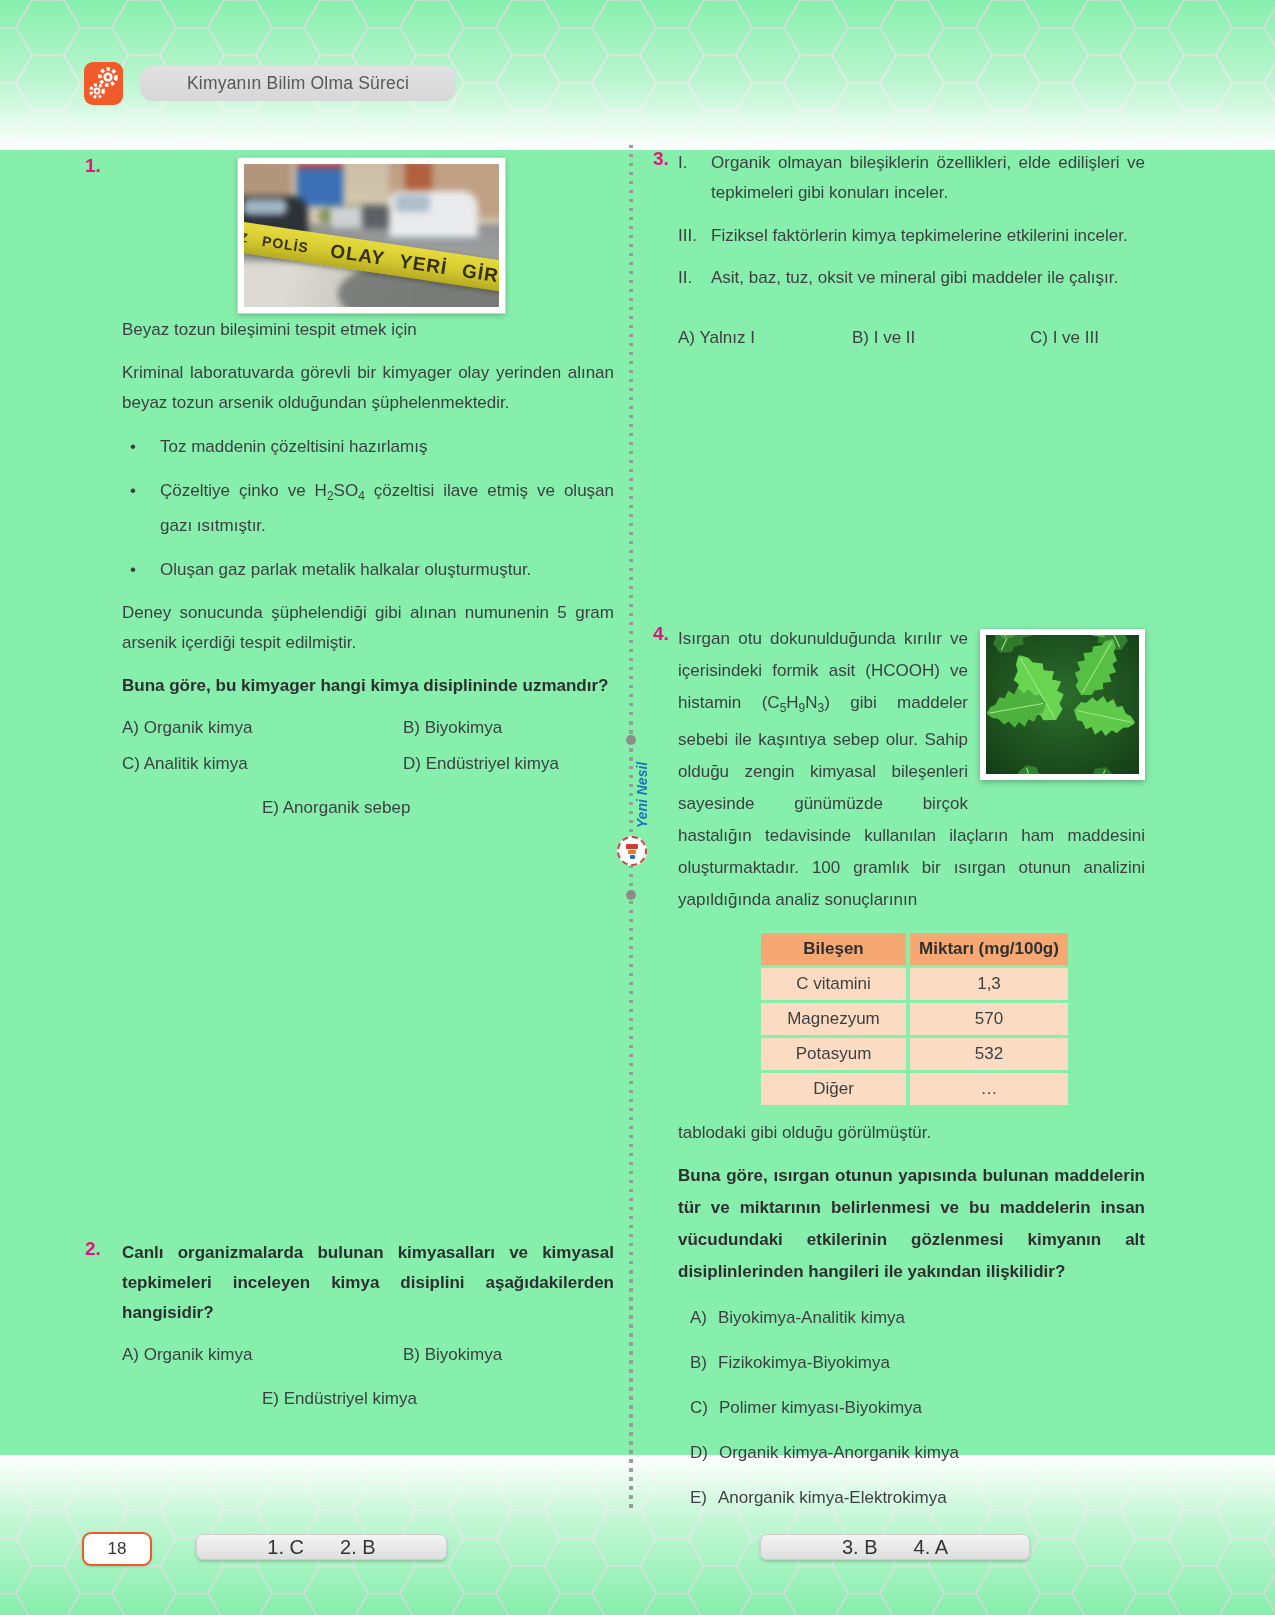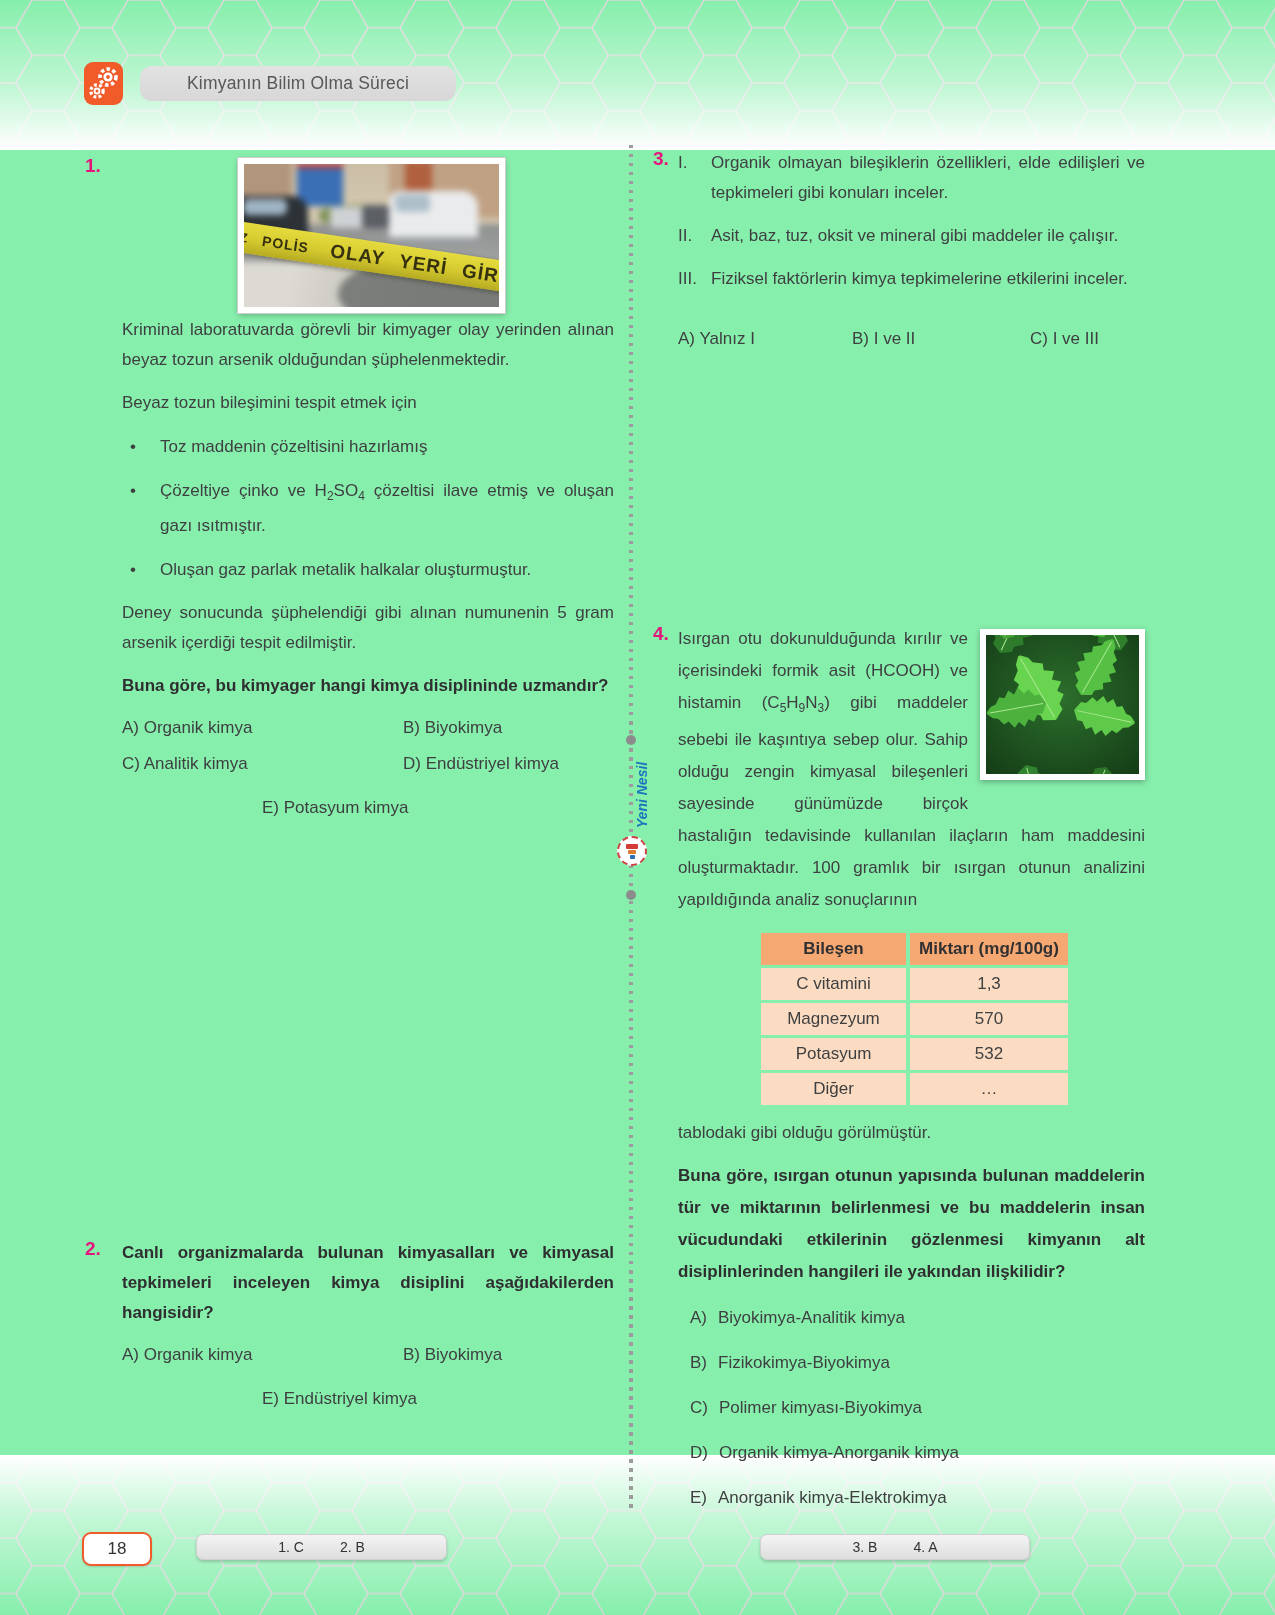--- a/index.html
+++ b/index.html
@@ -83,21 +83,21 @@
   .tbl{border-collapse:separate;border-spacing:4px 3px;margin:14px 0 10px 79px;}
   .tbl th{background:#f5a872;font-weight:bold;color:#303032;font-size:17px;height:29px;text-align:center;}
   .tbl td{background:#fbdcc2;color:#3e3f41;font-size:17px;height:29px;text-align:center;}
   .tbl .c1{width:143px;}
   .tbl .c2{width:156px;}
   
   .pagebox{position:absolute;left:82px;top:1532px;width:66px;height:30px;border:2px solid #f15a29;border-radius:9px;
            background:#fff;display:flex;align-items:center;justify-content:center;font-size:17px;color:#333;box-shadow:0 1px 2px rgba(0,0,0,.15);}
   .ansbar{position:absolute;top:1534px;height:24px;border-radius:7px;border:1px solid #cicfcf;
           border:1px solid #cfcfcf;background:linear-gradient(#f4f4f4,#dedede);box-shadow:0 2px 3px rgba(0,0,0,.18);
-          display:flex;align-items:center;justify-content:center;gap:36px;font-size:14px;color:#333;}
+          display:flex;align-items:center;justify-content:center;gap:36px;font-size:20px;color:#333;}
   .ansbar.left{left:196px;width:249px;}
   .ansbar.right{left:760px;width:268px;}
 </style>
 </head>
 <body>
 
 <div class="page">
 
   <svg class="hexband top" width="1275" height="150">
     <defs>
@@ -173,22 +173,22 @@
             <div class="van"></div>
             <div class="vanw"></div>
         </div>
         <div class="tape">
           <span class="t-tail">EZ</span>
           <span class="t-pol">POLİS</span>
           <span class="t-main">OLAY YERİ GİRİLMEZ</span>
         </div>
       </div>
       <div style="height:160px;"></div>
+      <p class="para">Beyaz tozun bileşimini tespit etmek için</p>
       <p class="para">Kriminal laboratuvarda görevli bir kimyager olay yerinden alınan beyaz tozun arsenik olduğundan şüphelenmektedir.</p>
-      <p class="para">Beyaz tozun bileşimini tespit etmek için</p>
       <div class="bullet-row">
         <span class="bullet-glyph">•</span>
         <span class="bullet-text">Toz maddenin çözeltisini hazırlamış</span>
       </div>
       <div class="bullet-row">
         <span class="bullet-glyph">•</span>
         <span class="bullet-text"><span>Çözeltiye çinko ve H</span><sub>2</sub><span>SO</span><sub>4</sub><span> çözeltisi ilave etmiş ve oluşan gazı ısıtmıştır.</span></span>
       </div>
       <div class="bullet-row" style="margin-bottom:13px;">
         <span class="bullet-glyph">•</span>
@@ -197,21 +197,21 @@
       <p class="para">Deney sonucunda şüphelendiği gibi alınan numunenin 5 gram arsenik içerdiği tespit edilmiştir.</p>
       <p class="stem">Buna göre, bu kimyager hangi kimya disiplininde uzmandır?</p>
       <div class="opt2">
         <span>A) Organik kimya</span>
         <span>B) Biyokimya</span>
       </div>
       <div class="opt2">
         <span>C) Analitik kimya</span>
         <span>D) Endüstriyel kimya</span>
       </div>
-      <div class="optE">E) Potasyum kimya</div>
+      <div class="optE">E) Anorganik sebep</div>
     </div>
   </div>
 
   <div id="q2" class="q" style="left:85px;top:1238px;width:529px;">
     <div class="qnum">2.</div>
     <div class="qbody">
       <p class="stem">Canlı organizmalarda bulunan kimyasalları ve kimyasal tepkimeleri inceleyen kimya disiplini aşağıdakilerden hangisidir?</p>
       <div class="opt2">
         <span>A) Organik kimya</span>
         <span>B) Biyokimya</span>
@@ -220,27 +220,27 @@
     </div>
   </div>
 
   <div id="q3" class="q" style="left:653px;top:148px;width:492px;">
     <div class="qnum">3.</div>
     <div class="qbody">
       <div class="bullet-row" style="margin:0 0 13px 0;">
         <span class="bullet-glyph" style="width:33px;">I.</span>
         <span class="bullet-text">Organik olmayan bileşiklerin özellikleri, elde edilişleri ve tepkimeleri gibi konuları inceler.</span>
       </div>
+      <div class="bullet-row" style="margin:0 0 12px 0;">
+        <span class="bullet-glyph" style="width:33px;">III.</span>
+        <span class="bullet-text">Fiziksel faktörlerin kimya tepkimelerine etkilerini inceler.</span>
+      </div>
       <div class="bullet-row" style="margin:0 0 13px 0;">
         <span class="bullet-glyph" style="width:33px;">II.</span>
         <span class="bullet-text">Asit, baz, tuz, oksit ve mineral gibi maddeler ile çalışır.</span>
-      </div>
-      <div class="bullet-row" style="margin:0 0 12px 0;">
-        <span class="bullet-glyph" style="width:33px;">III.</span>
-        <span class="bullet-text">Fiziksel faktörlerin kimya tepkimelerine etkilerini inceler.</span>
       </div>
       <div class="opt3a">
         <span>A) Yalnız I</span>
         <span>B) I ve II</span>
         <span>C) I ve III</span>
       </div>
     </div>
   </div>
 
   <div id="q4" class="q" style="left:653px;top:623px;width:492px;">

